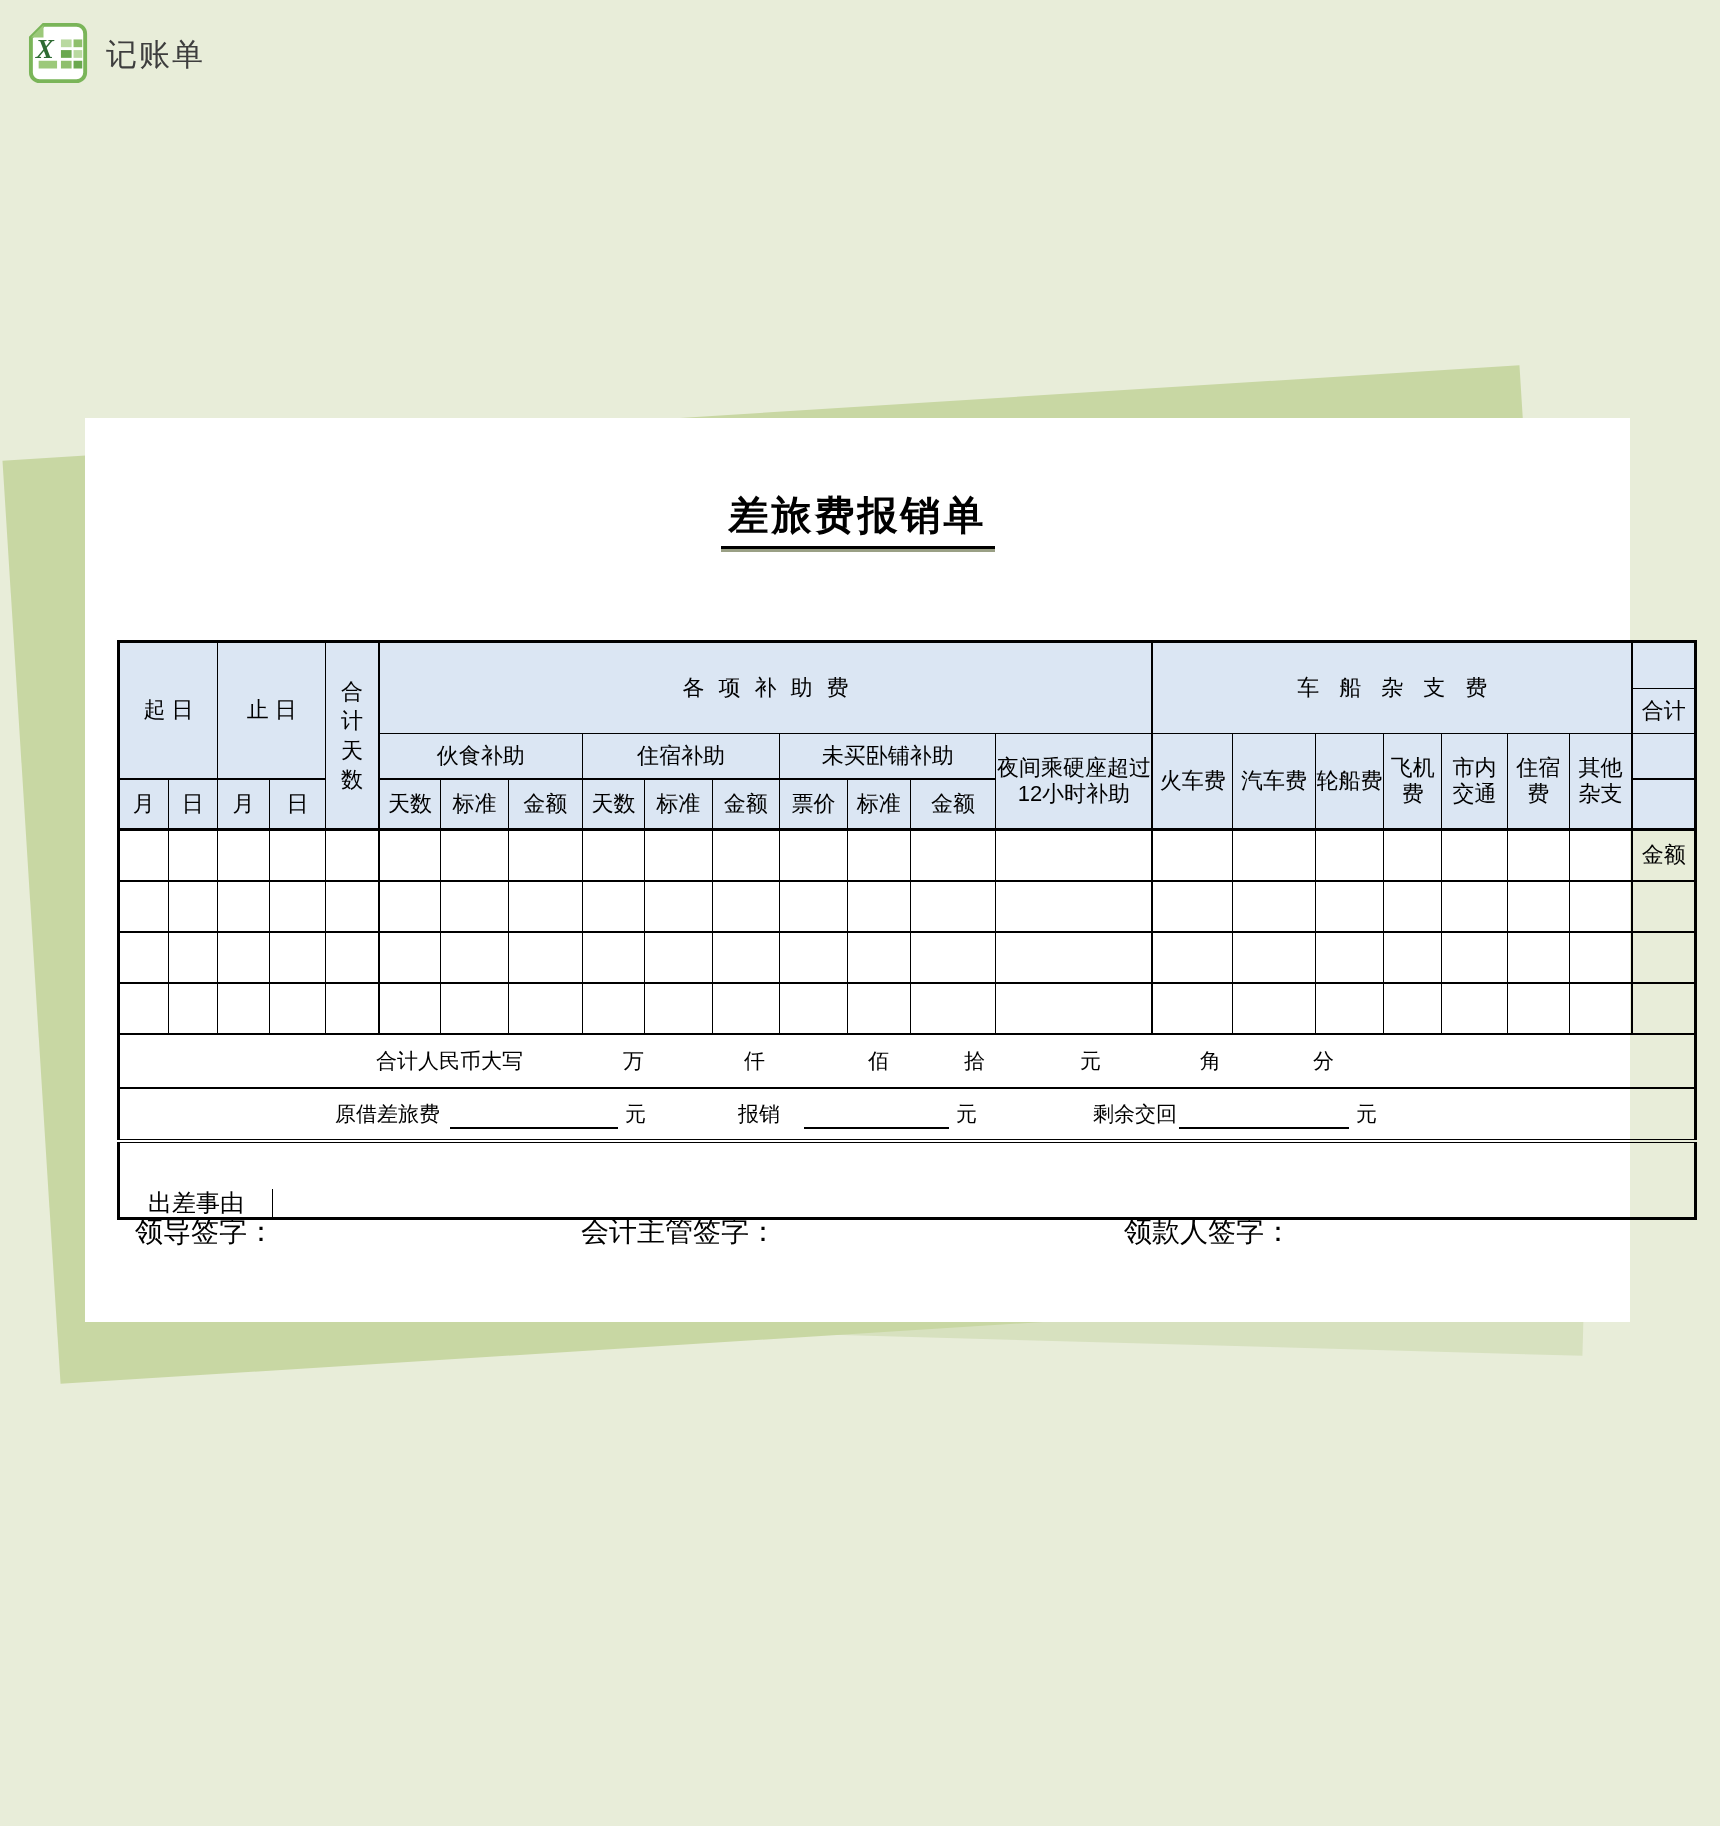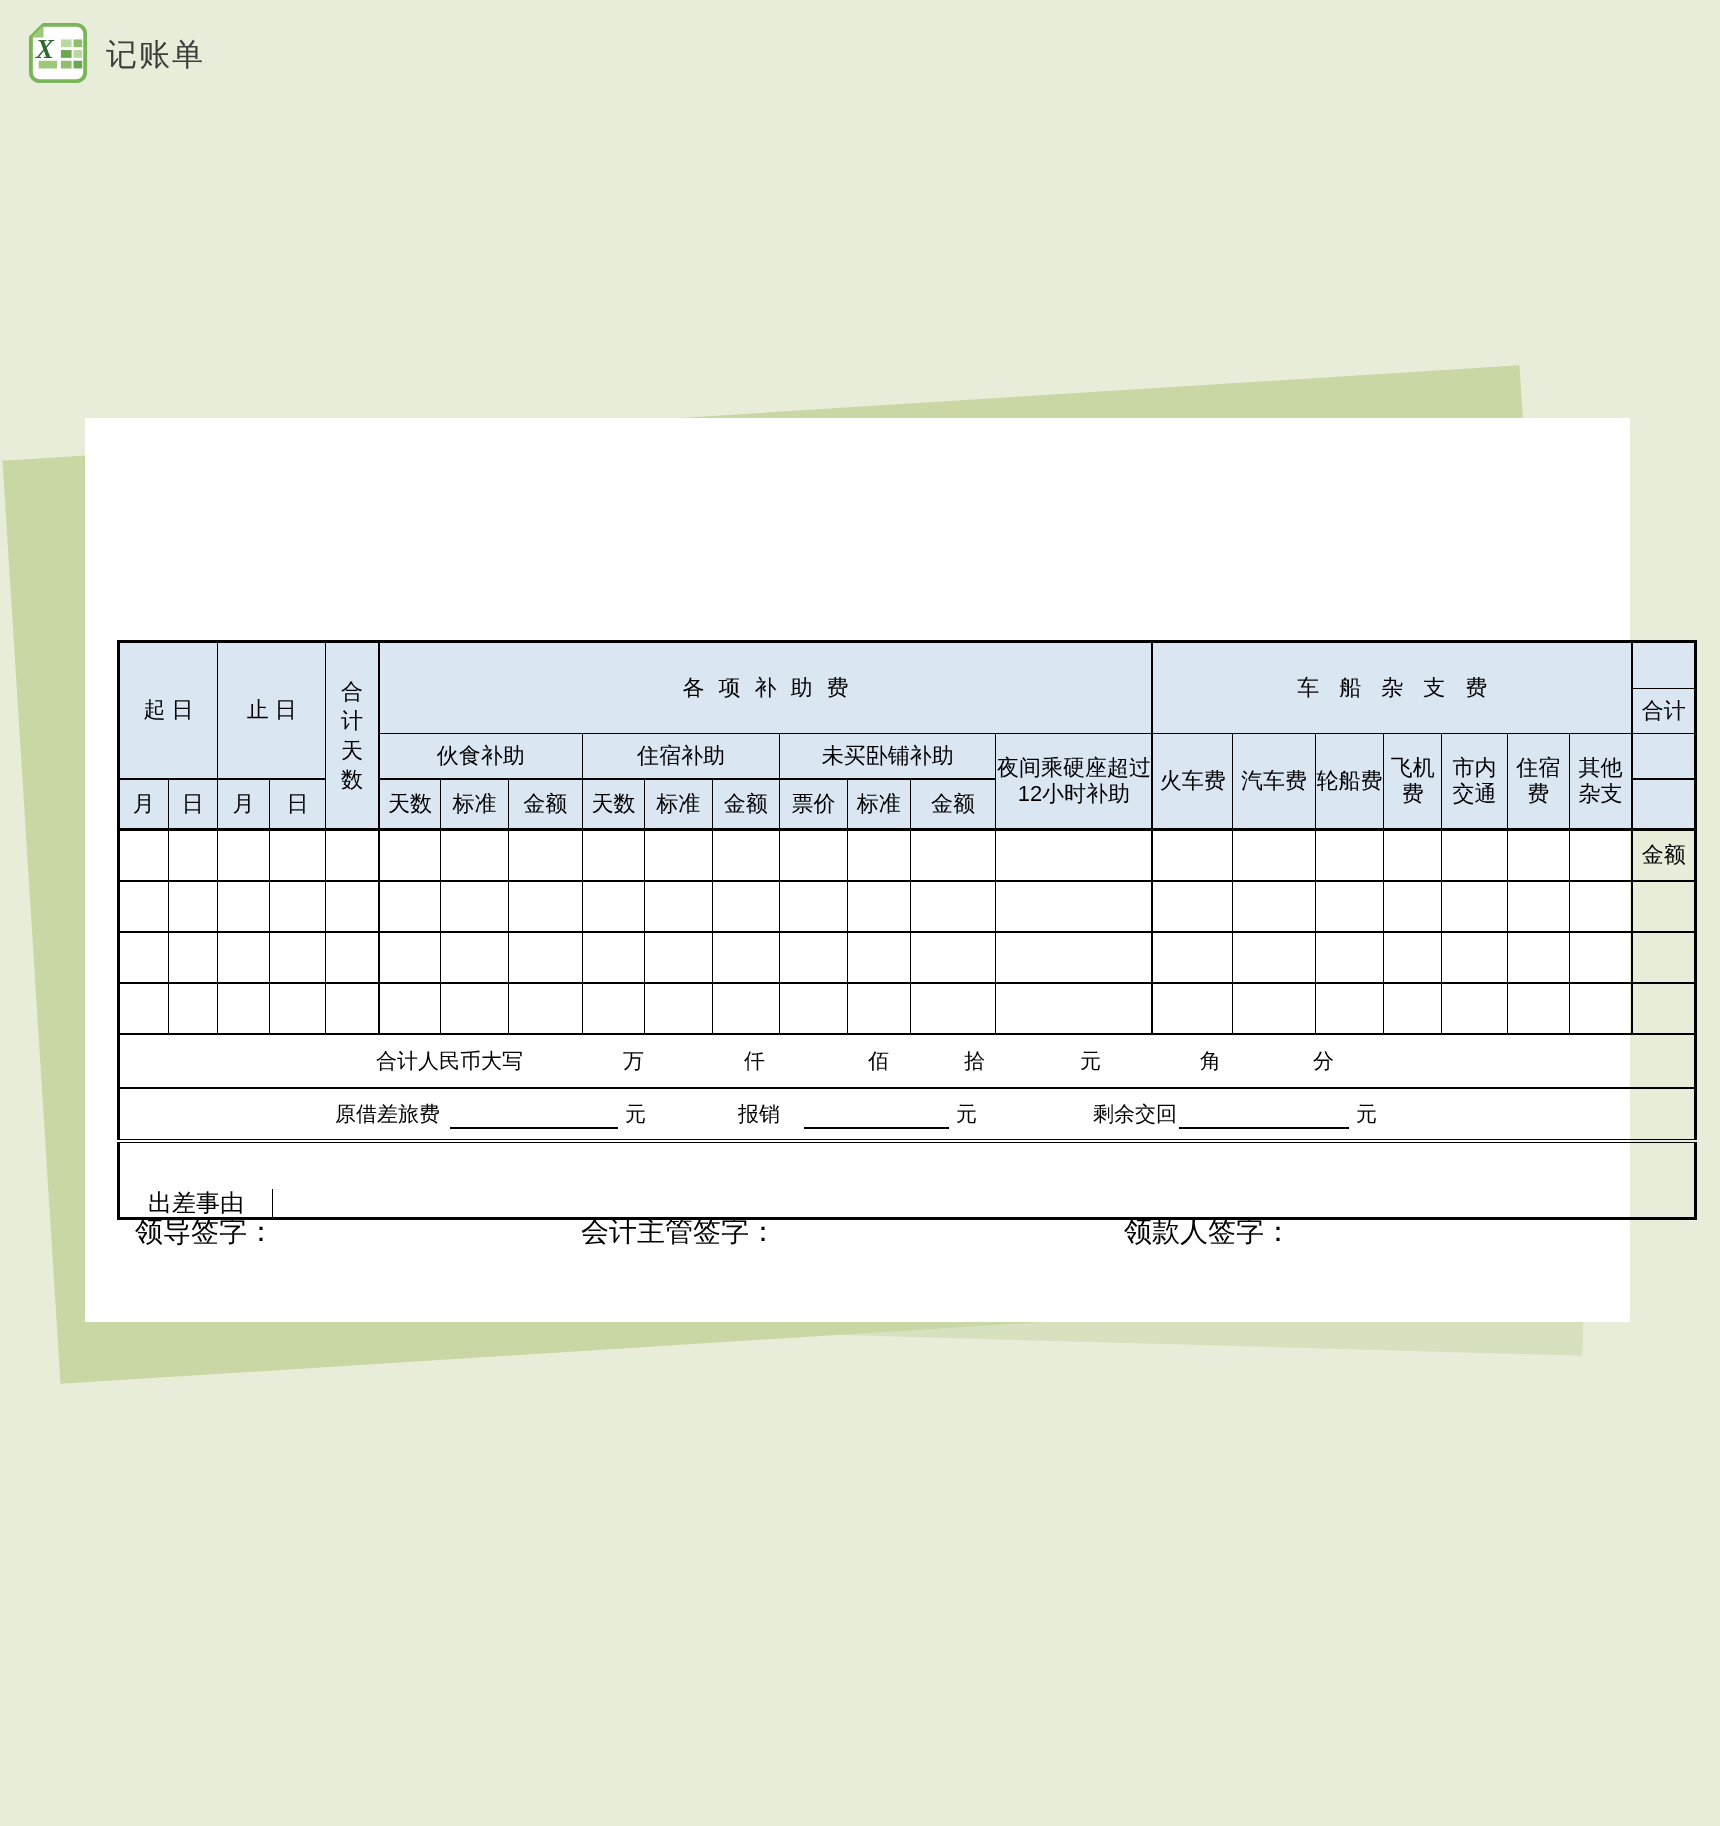--- a/index.html
+++ b/index.html
@@ -81,20 +81,23 @@
     </svg>
   </span>
   <span class="brand-label">记账单</span>
 </div>
 
 <div class="deco deco-b"></div>
 <div class="deco deco-a"></div>
 
 <div class="card">
 
+  <div class="title-wrap">
+    <span>差旅费报销单</span>
+  </div>
 
 
   <table class="form">
     <colgroup>
       <col style="width:44px">
         <col style="width:44px">
         <col style="width:46px">
         <col style="width:50px">
       <col style="width:47px">
       <col style="width:55px">

